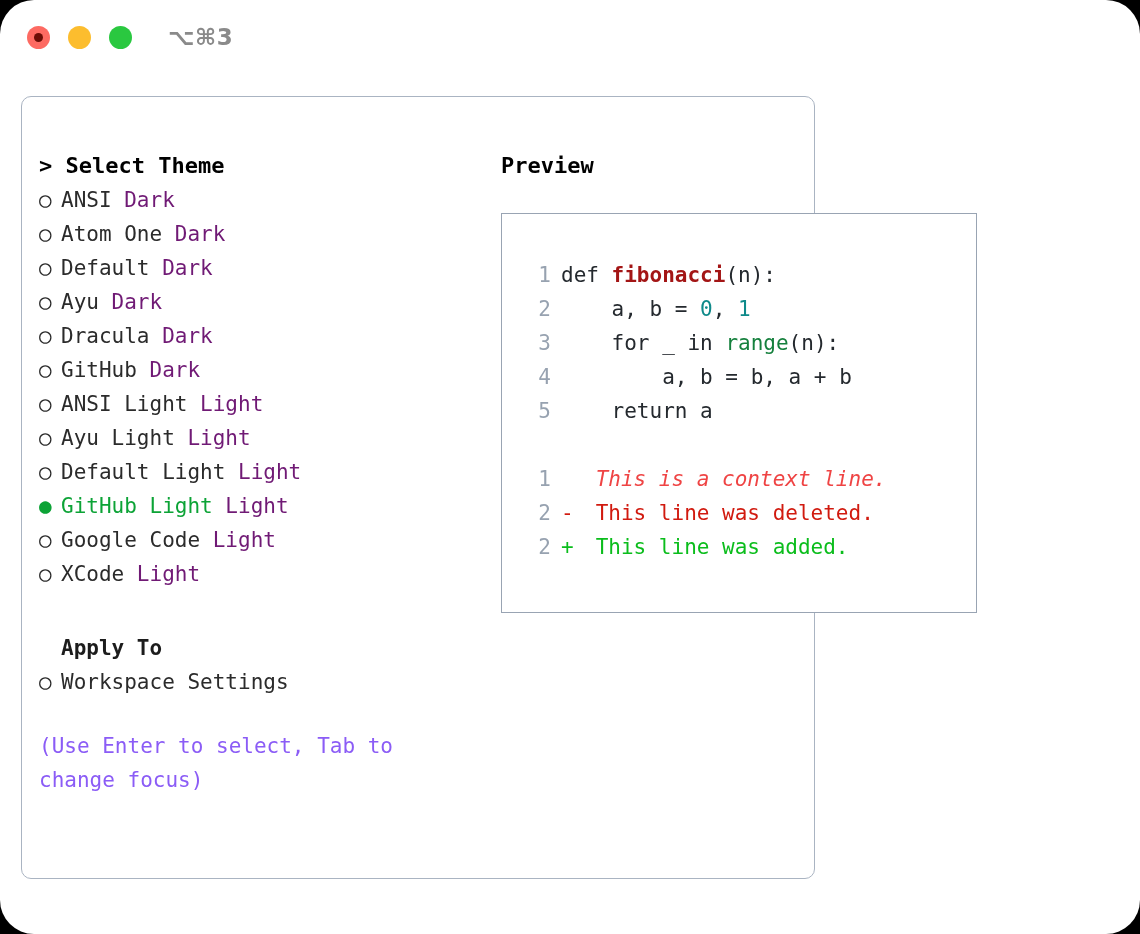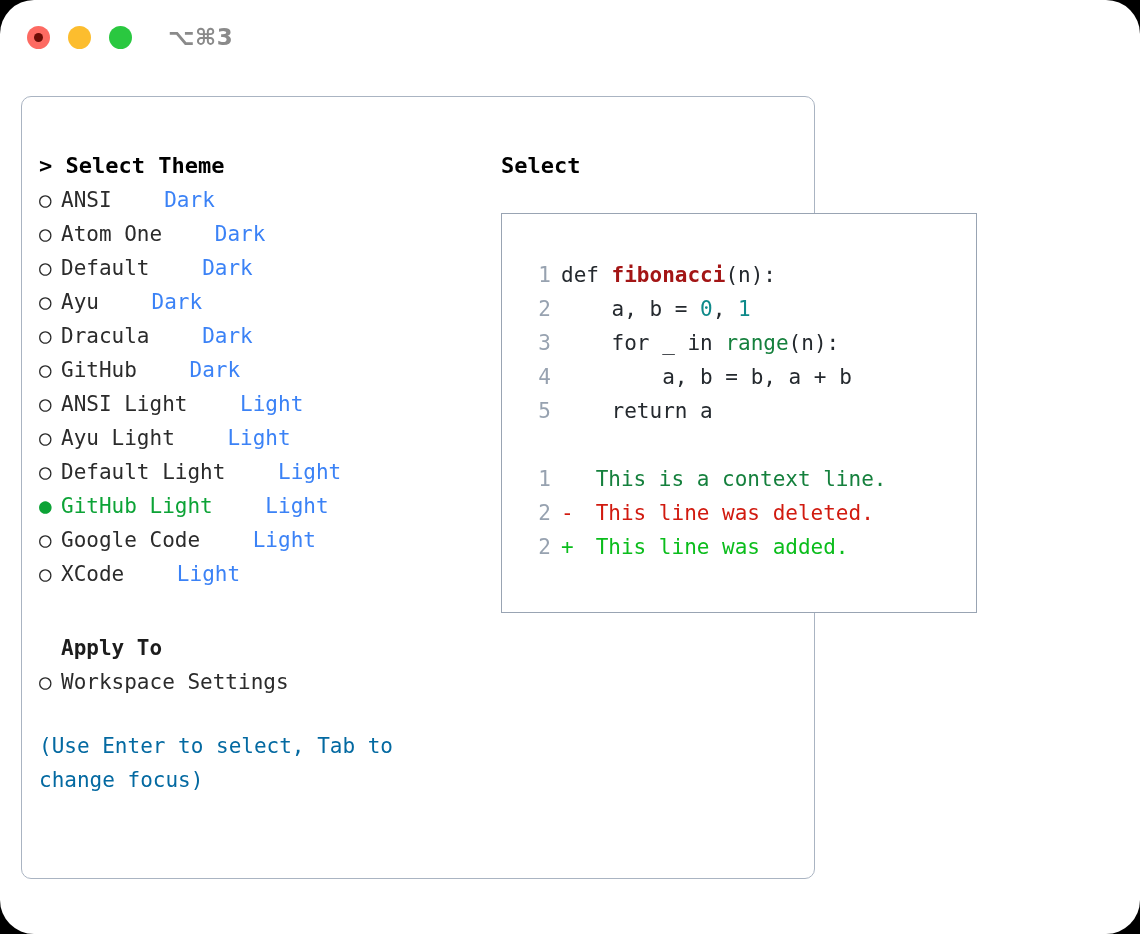--- a/index.html
+++ b/index.html
@@ -117,41 +117,40 @@
   }
   .opt-row .bullet {
     display: inline-block;
     width: 22px;
     color: #2b2b2b;
   }
   .opt-row.selected .bullet { color: #0ca336; }
   .opt-row.selected .opt-label { color: #0ca336; }
   .opt-label { color: #2b2b2b; }
   .variant {
-    color: #3b82f6;
-    margin-left: 40px;
+    color: #701a75;
   }
 
   .apply-block { margin-top: 34px; }
   .apply-head {
     font-size: 21px;
     font-weight: bold;
     color: #1c1c1c;
     height: 34px;
     line-height: 34px;
     padding-left: 22px;
     white-space: pre;
     margin-top: 40px;
   }
 
   .hint {
     margin-top: 30px;
     font-size: 21px;
     line-height: 34px;
-    color: #0369a1;
+    color: #8b5cf6;
     width: 400px;
   }
 
   
   .right-pane {
     position: absolute;
     left: 479px;
     top: 52px;
     width: 490px;
   }
@@ -190,21 +189,21 @@
   .tok-fn   { color: #a31515; font-weight: bold; }
   .tok-num  { color: #0f8a8a; }
   .tok-call { color: #15803d; }
 
   .gap { height: 34px; }
 
   .diff-marker {
     display: inline-block;
     width: 22px;
   }
-  .diff-ctx { color: #15803d; }
+  .diff-ctx { color: #ef4444; font-style: italic; }
   .diff-del { color: #d11a0f; }
   .diff-add { color: #0bbd1c; }
 </style>
 </head>
 <body>
 
 <div class="window">
 
   <div class="titlebar">
     <div class="lights">
@@ -241,21 +240,21 @@
           <div class="apply-head">Apply To</div>
           <div id="apply-options">
               <div class="opt-row"><span class="bullet">○</span><span class="opt-label">Workspace Settings</span></div>
             </div>
         </div>
 
         <div class="hint">(Use Enter to select, Tab to change focus)</div>
       </div>
 
       <div class="right-pane">
-        <div class="preview-head">Select</div>
+        <div class="preview-head">Preview</div>
         <div class="preview-box">
           <div id="code-block">
               <div class="code-line"><span class="lineno">1</span><span>def </span><span class="tok-fn">fibonacci</span><span>(n):</span></div>
               <div class="code-line"><span class="lineno">2</span><span>    a, b = </span><span class="tok-num">0</span><span>, </span><span class="tok-num">1</span></div>
               <div class="code-line"><span class="lineno">3</span><span>    for _ in </span><span class="tok-call">range</span><span>(n):</span></div>
               <div class="code-line"><span class="lineno">4</span><span>        a, b = b, a + b</span></div>
               <div class="code-line"><span class="lineno">5</span><span>    return a</span></div>
             </div>
           <div class="gap"></div>
           <div id="diff-block">

